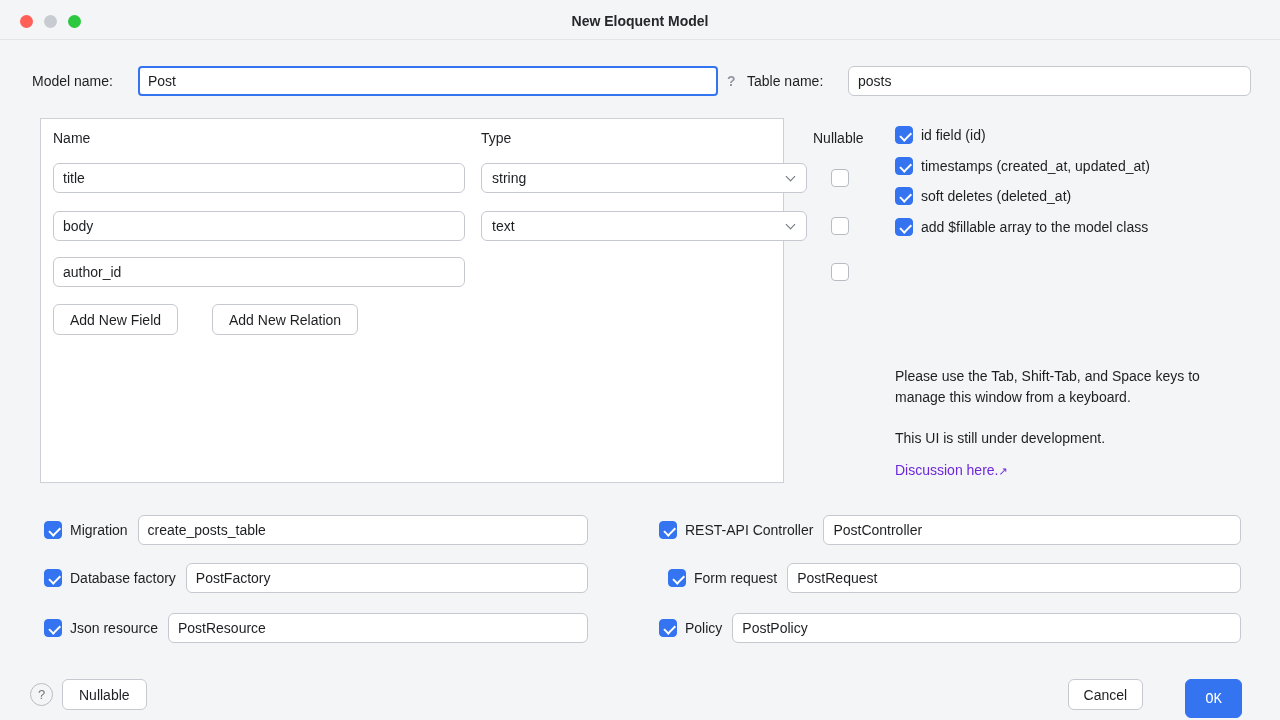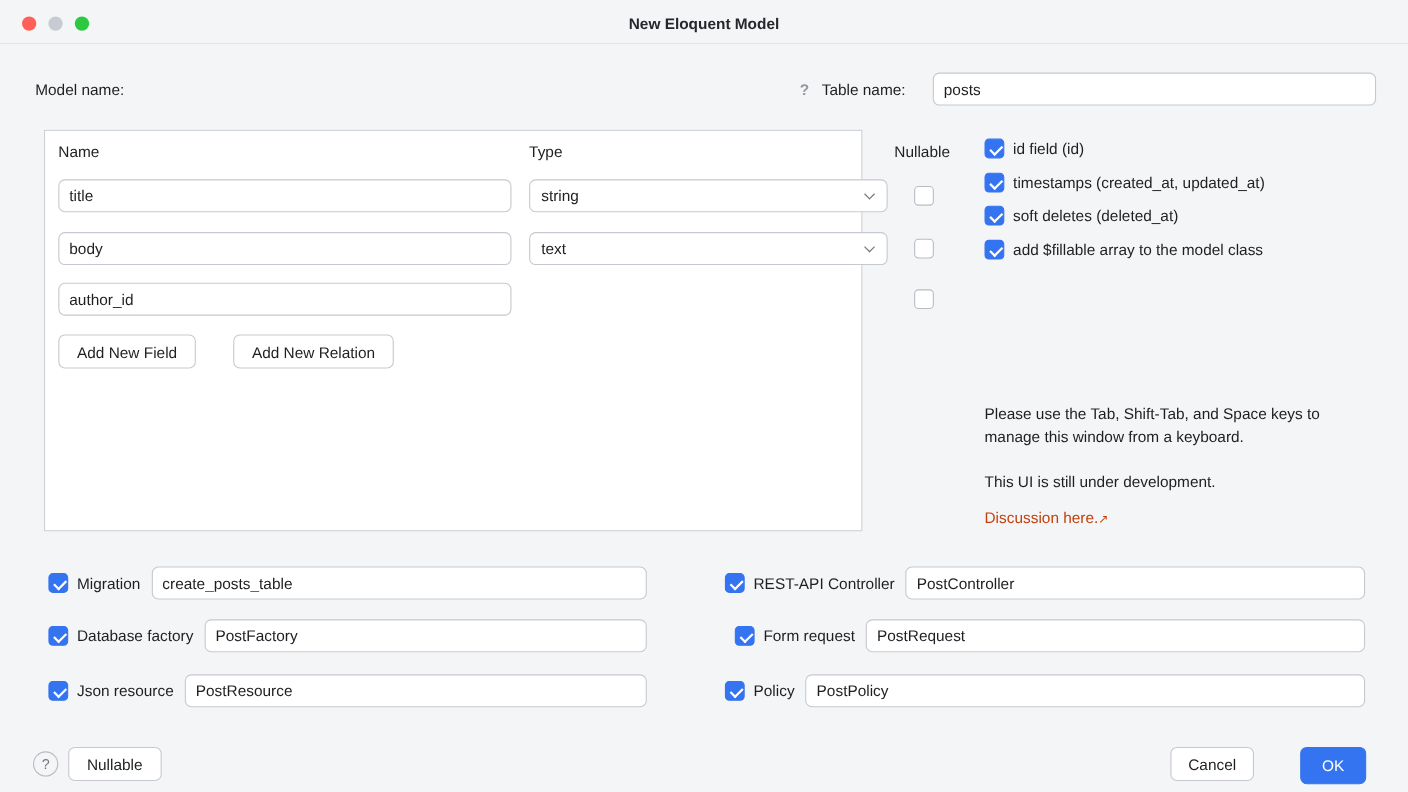--- a/index.html
+++ b/index.html
@@ -48,56 +48,57 @@
 
   .btn{ height:31px; background:#fff; border:1px solid #c6c9cf; border-radius:6px; padding:0 16px; cursor:pointer; }
   .add-field-btn{ position:absolute; left:12px; top:185px; }
   .add-relation-btn{ position:absolute; left:171px; top:185px; }
 
   
   .opt-row{ position:absolute; left:895px; display:flex; align-items:center; gap:8px; font-size:14px; }
   .opt1{ top:126px; } .opt2{ top:157px; } .opt3{ top:187px; } .opt4{ top:218px; }
   .hint{ position:absolute; left:895px; top:366px; width:348px; font-size:14px; line-height:21px; color:#1e1f22; }
   .dev-note{ position:absolute; left:895px; top:430px; font-size:14px; color:#1e1f22; }
-  .link-row{ position:absolute; left:895px; top:462px; font-size:14px; color:#c2410c; display:flex; align-items:flex-end; gap:0; }
+  .link-row{ position:absolute; left:895px; top:462px; font-size:14px; color:#6d28d9; display:flex; align-items:flex-end; gap:0; }
   .link{ cursor:pointer; }
   .link-arrow{ font-size:11px; }
 
   
   .art-row{ position:absolute; height:30px; display:flex; align-items:center; }
   .art-label{ margin:0 10px 0 8px; white-space:nowrap; font-size:14px; }
   .art-input{ flex:1; min-width:0; height:30px; background:#fff; border:1px solid #c6c9cf; border-radius:6px; padding:0 9px; outline:none; }
   .al1{ left:44px; top:515px; width:544px; }
   .al2{ left:44px; top:563px; width:544px; }
   .al3{ left:44px; top:613px; width:544px; }
   .ar1{ left:659px; top:515px; width:582px; }
   .ar2{ left:659px; top:563px; width:582px;padding-left:9px; }
   .ar3{ left:659px; top:613px; width:582px; }
 
   
   .help-circle{ position:absolute; left:30px; top:683px; width:23px; height:23px; border:1px solid #b9bcc2; border-radius:50%;
       color:#72767e; font-size:13px; display:flex; align-items:center; justify-content:center; cursor:pointer; }
   .settings-btn{ position:absolute; left:62px; top:679px; }
   .footer-right{ position:absolute; top:679px; right:38px; display:flex; gap:42px; }
-  .ok-btn{ height:34px; background:#3574f0; border:1px solid #3574f0; border-radius:6px; color:#fff; padding:0 19px; cursor:pointer; }
+  .ok-btn{ height:39px; background:#3574f0; border:1px solid #3574f0; border-radius:6px; color:#fff; padding:0 19px; cursor:pointer;font-family:Liberation Mono, monospace; }
   .cancel-btn{ padding:0 15px; }
 </style>
 </head>
 <body>
 
 <div class="app">
 
   <div class="titlebar">
     <span class="dot dot-red"></span>
     <span class="dot dot-gray"></span>
     <span class="dot dot-green"></span>
     <div class="win-title">New Eloquent Model</div>
   </div>
 
   <label class="lbl model-name-lbl">Model name:</label>
+  <input class="ti model-name-input" autofocus="" value="Post" style="">
   <span class="help-q">?</span>
   <label class="lbl table-name-lbl">Table name:</label>
   <input class="ti table-name-input" value="posts" style="">
 
   <div class="panel">
     <div class="col-h h-name">Name</div>
     <div class="col-h h-type">Type</div>
     <div class="col-h h-nullable">Nullable</div>
 
     <input class="fi fi-name r1" value="title" style="">

